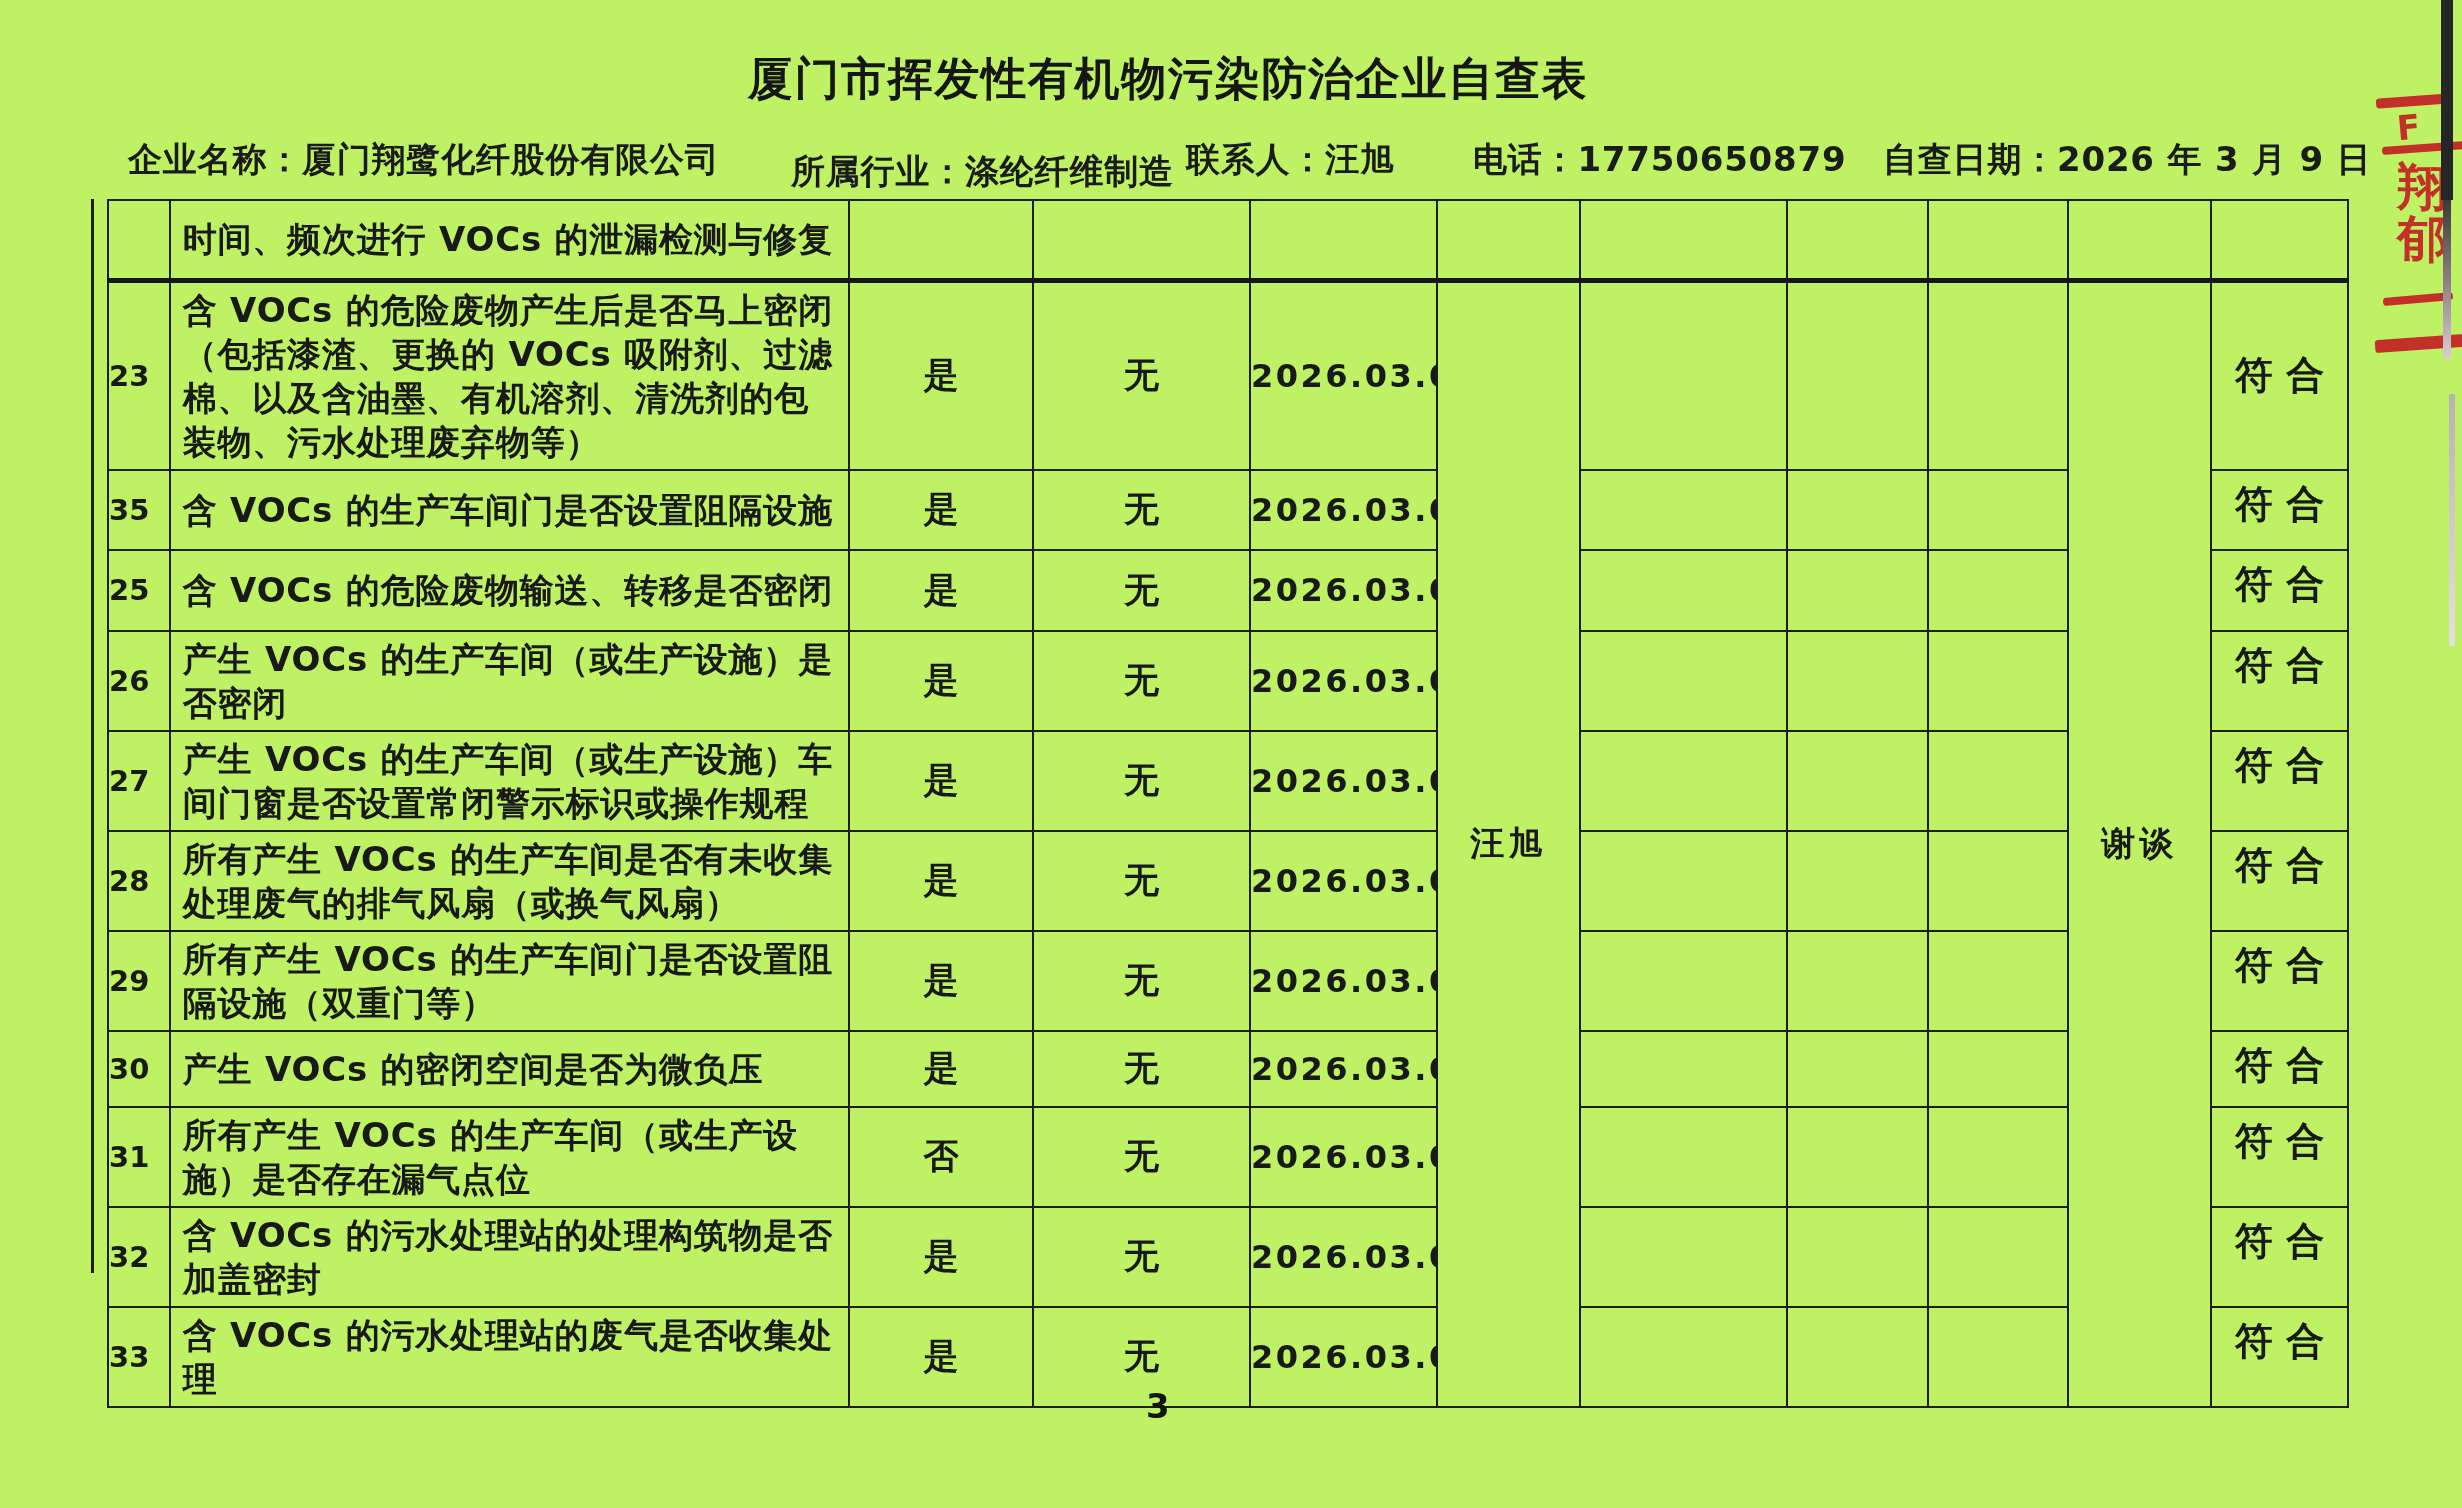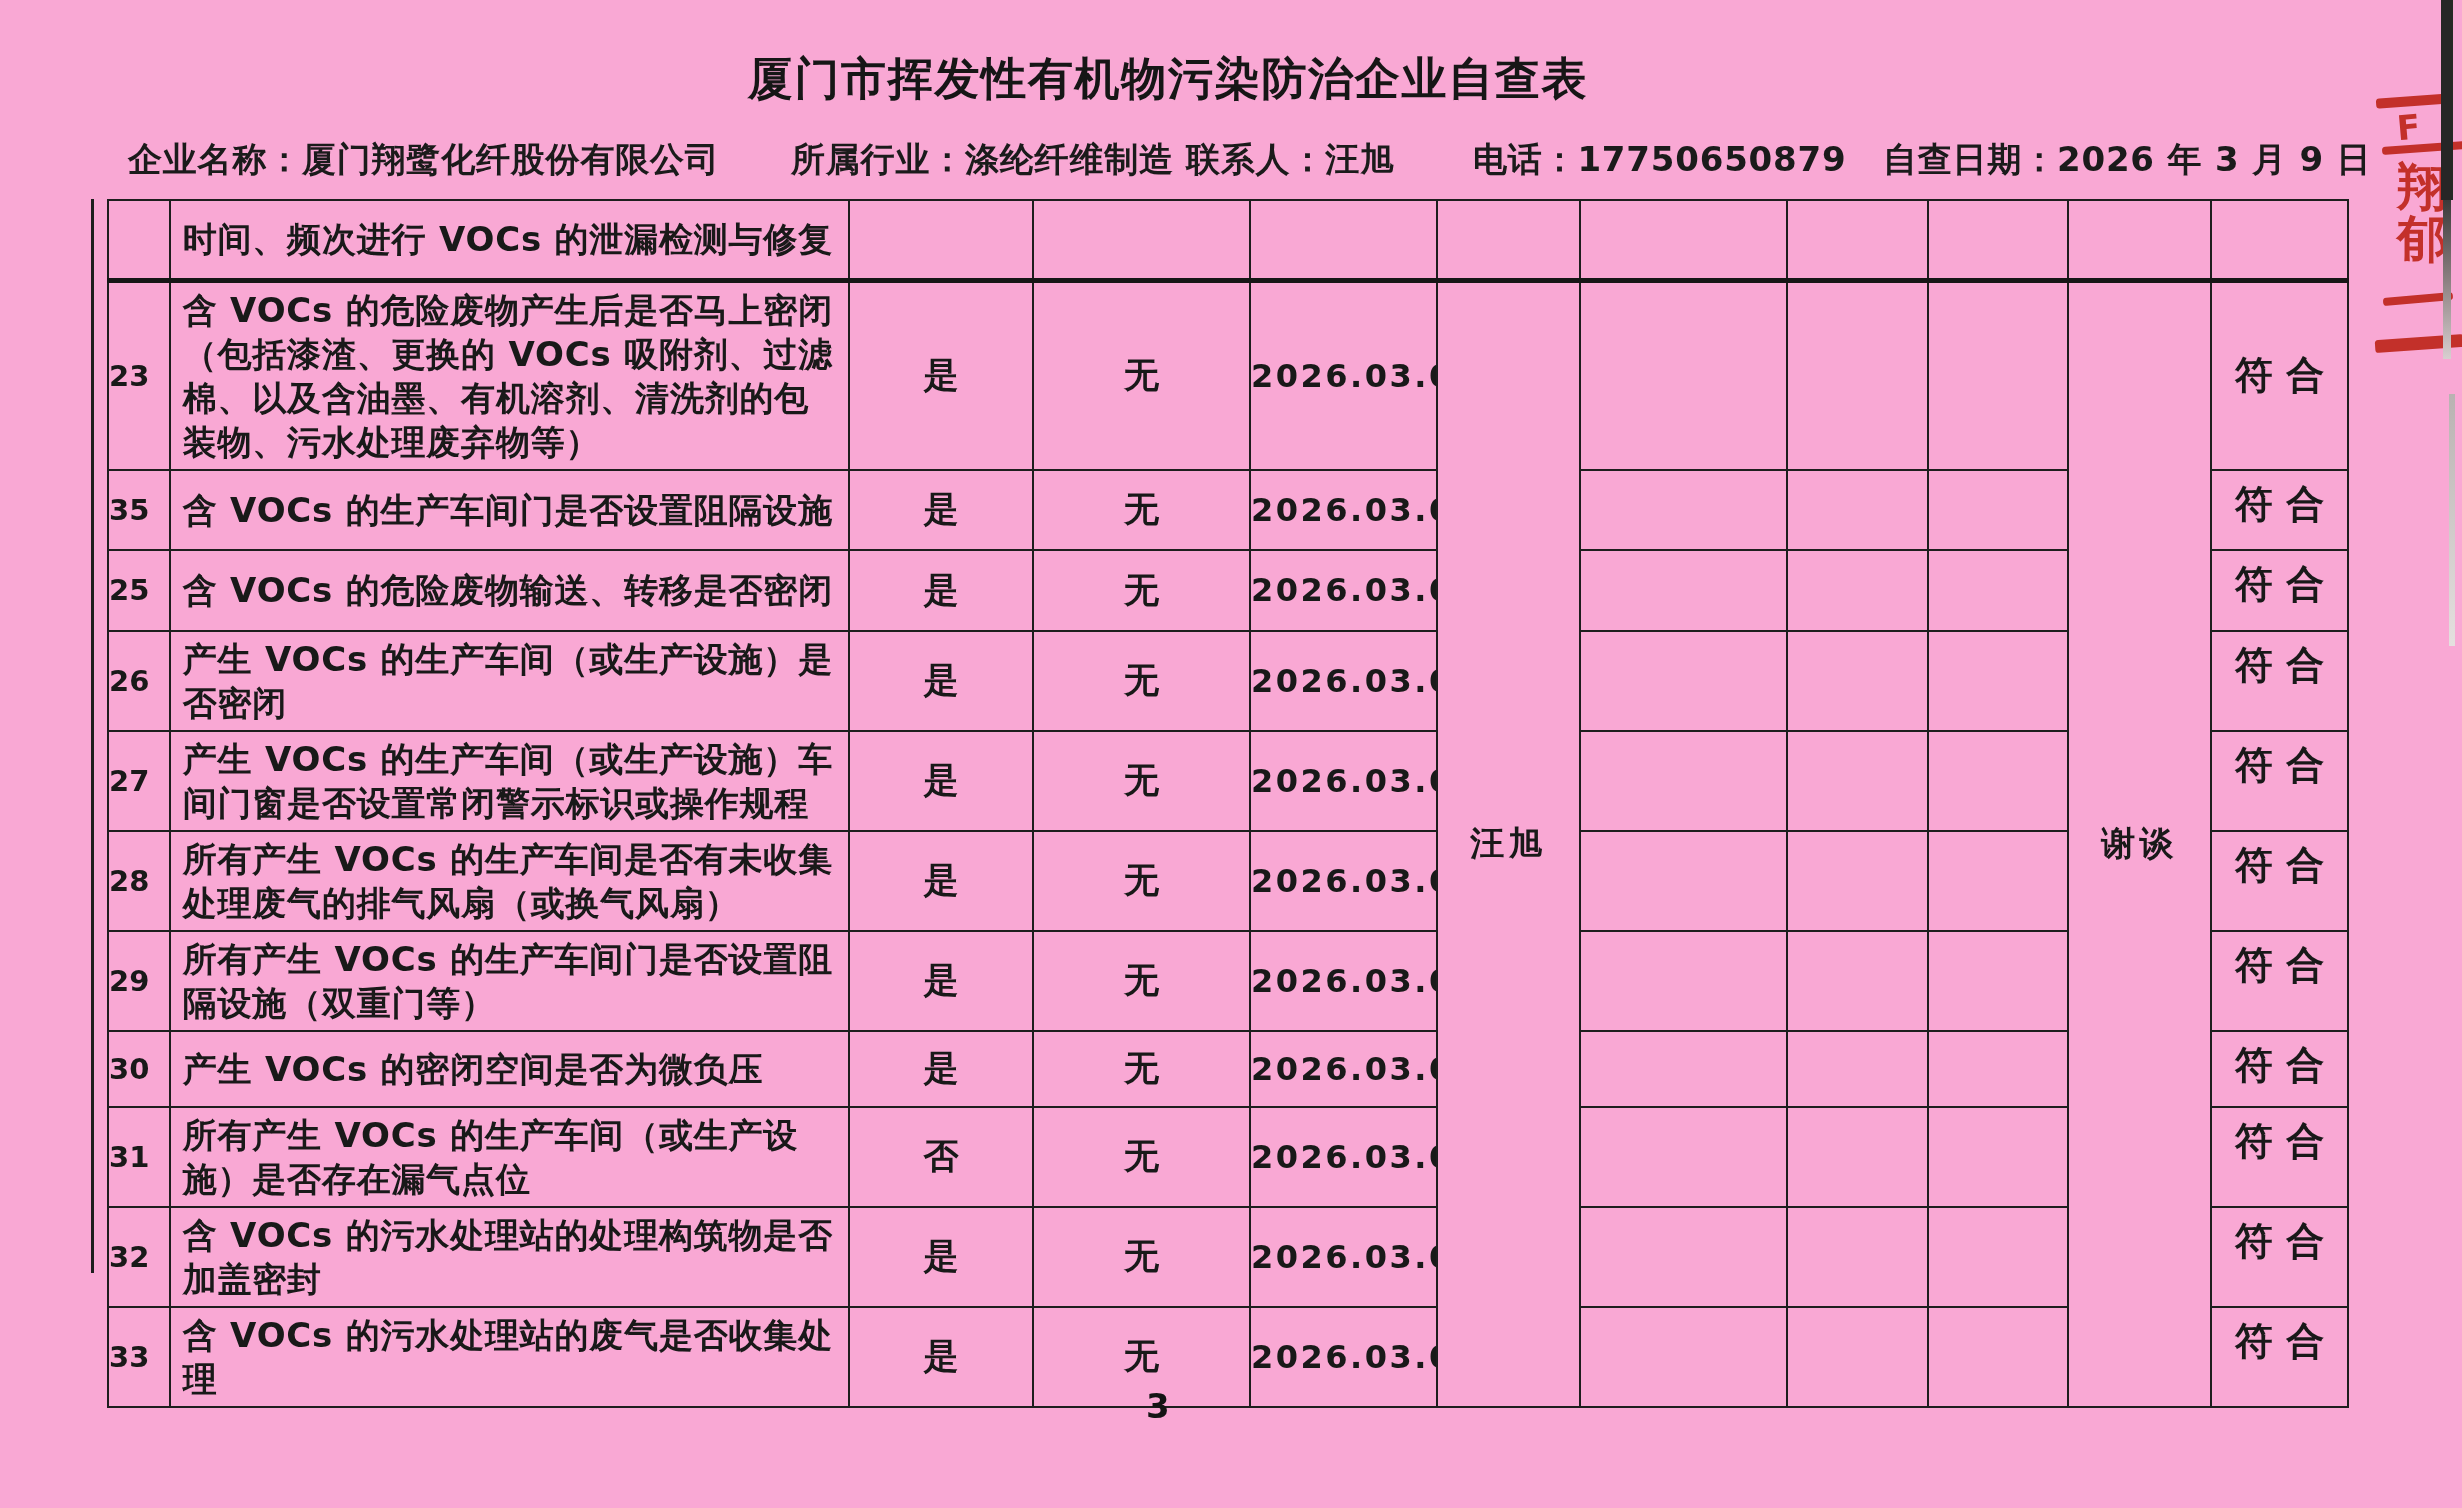--- a/index.html
+++ b/index.html
@@ -1,29 +1,29 @@
 <!DOCTYPE html>
 <html style="font-size:13.4px"><head>
 <meta charset="utf-8">
 <style>
   * { margin:0; padding:0; box-sizing:border-box; }
   html,body { background:#e8e8e6; }
   .page {
     position:relative; width:2462px; height:1508px;
-    background:#f9a8d4; overflow:hidden;
+    background:#bef264; overflow:hidden;
     font-family:"DejaVu Sans", sans-serif;
     color:#1b1b1b; font-weight:bold;
   }
   .title {
     position:absolute; left:723px; top:49px; width:890px;
     text-align:center; font-size:45px; letter-spacing:1.7px; color:#161616;
   }
   .meta-field { position:absolute; top:137px; font-size:34px; white-space:nowrap; letter-spacing:0.8px; }
   .m-company { left:128px; }
-  .m-industry { left:791px; }
+  .m-industry { left:791px;margin-top:12px; }
   .m-contact { left:1186px; }
   .m-phone { left:1473px; }
   .m-date { left:1883px; }
 
   table.sheet {
     position:absolute; left:107px; top:199px;
     width:2239px; height:1074px;
     border-collapse:collapse; table-layout:fixed;
   }
   table.sheet td {

